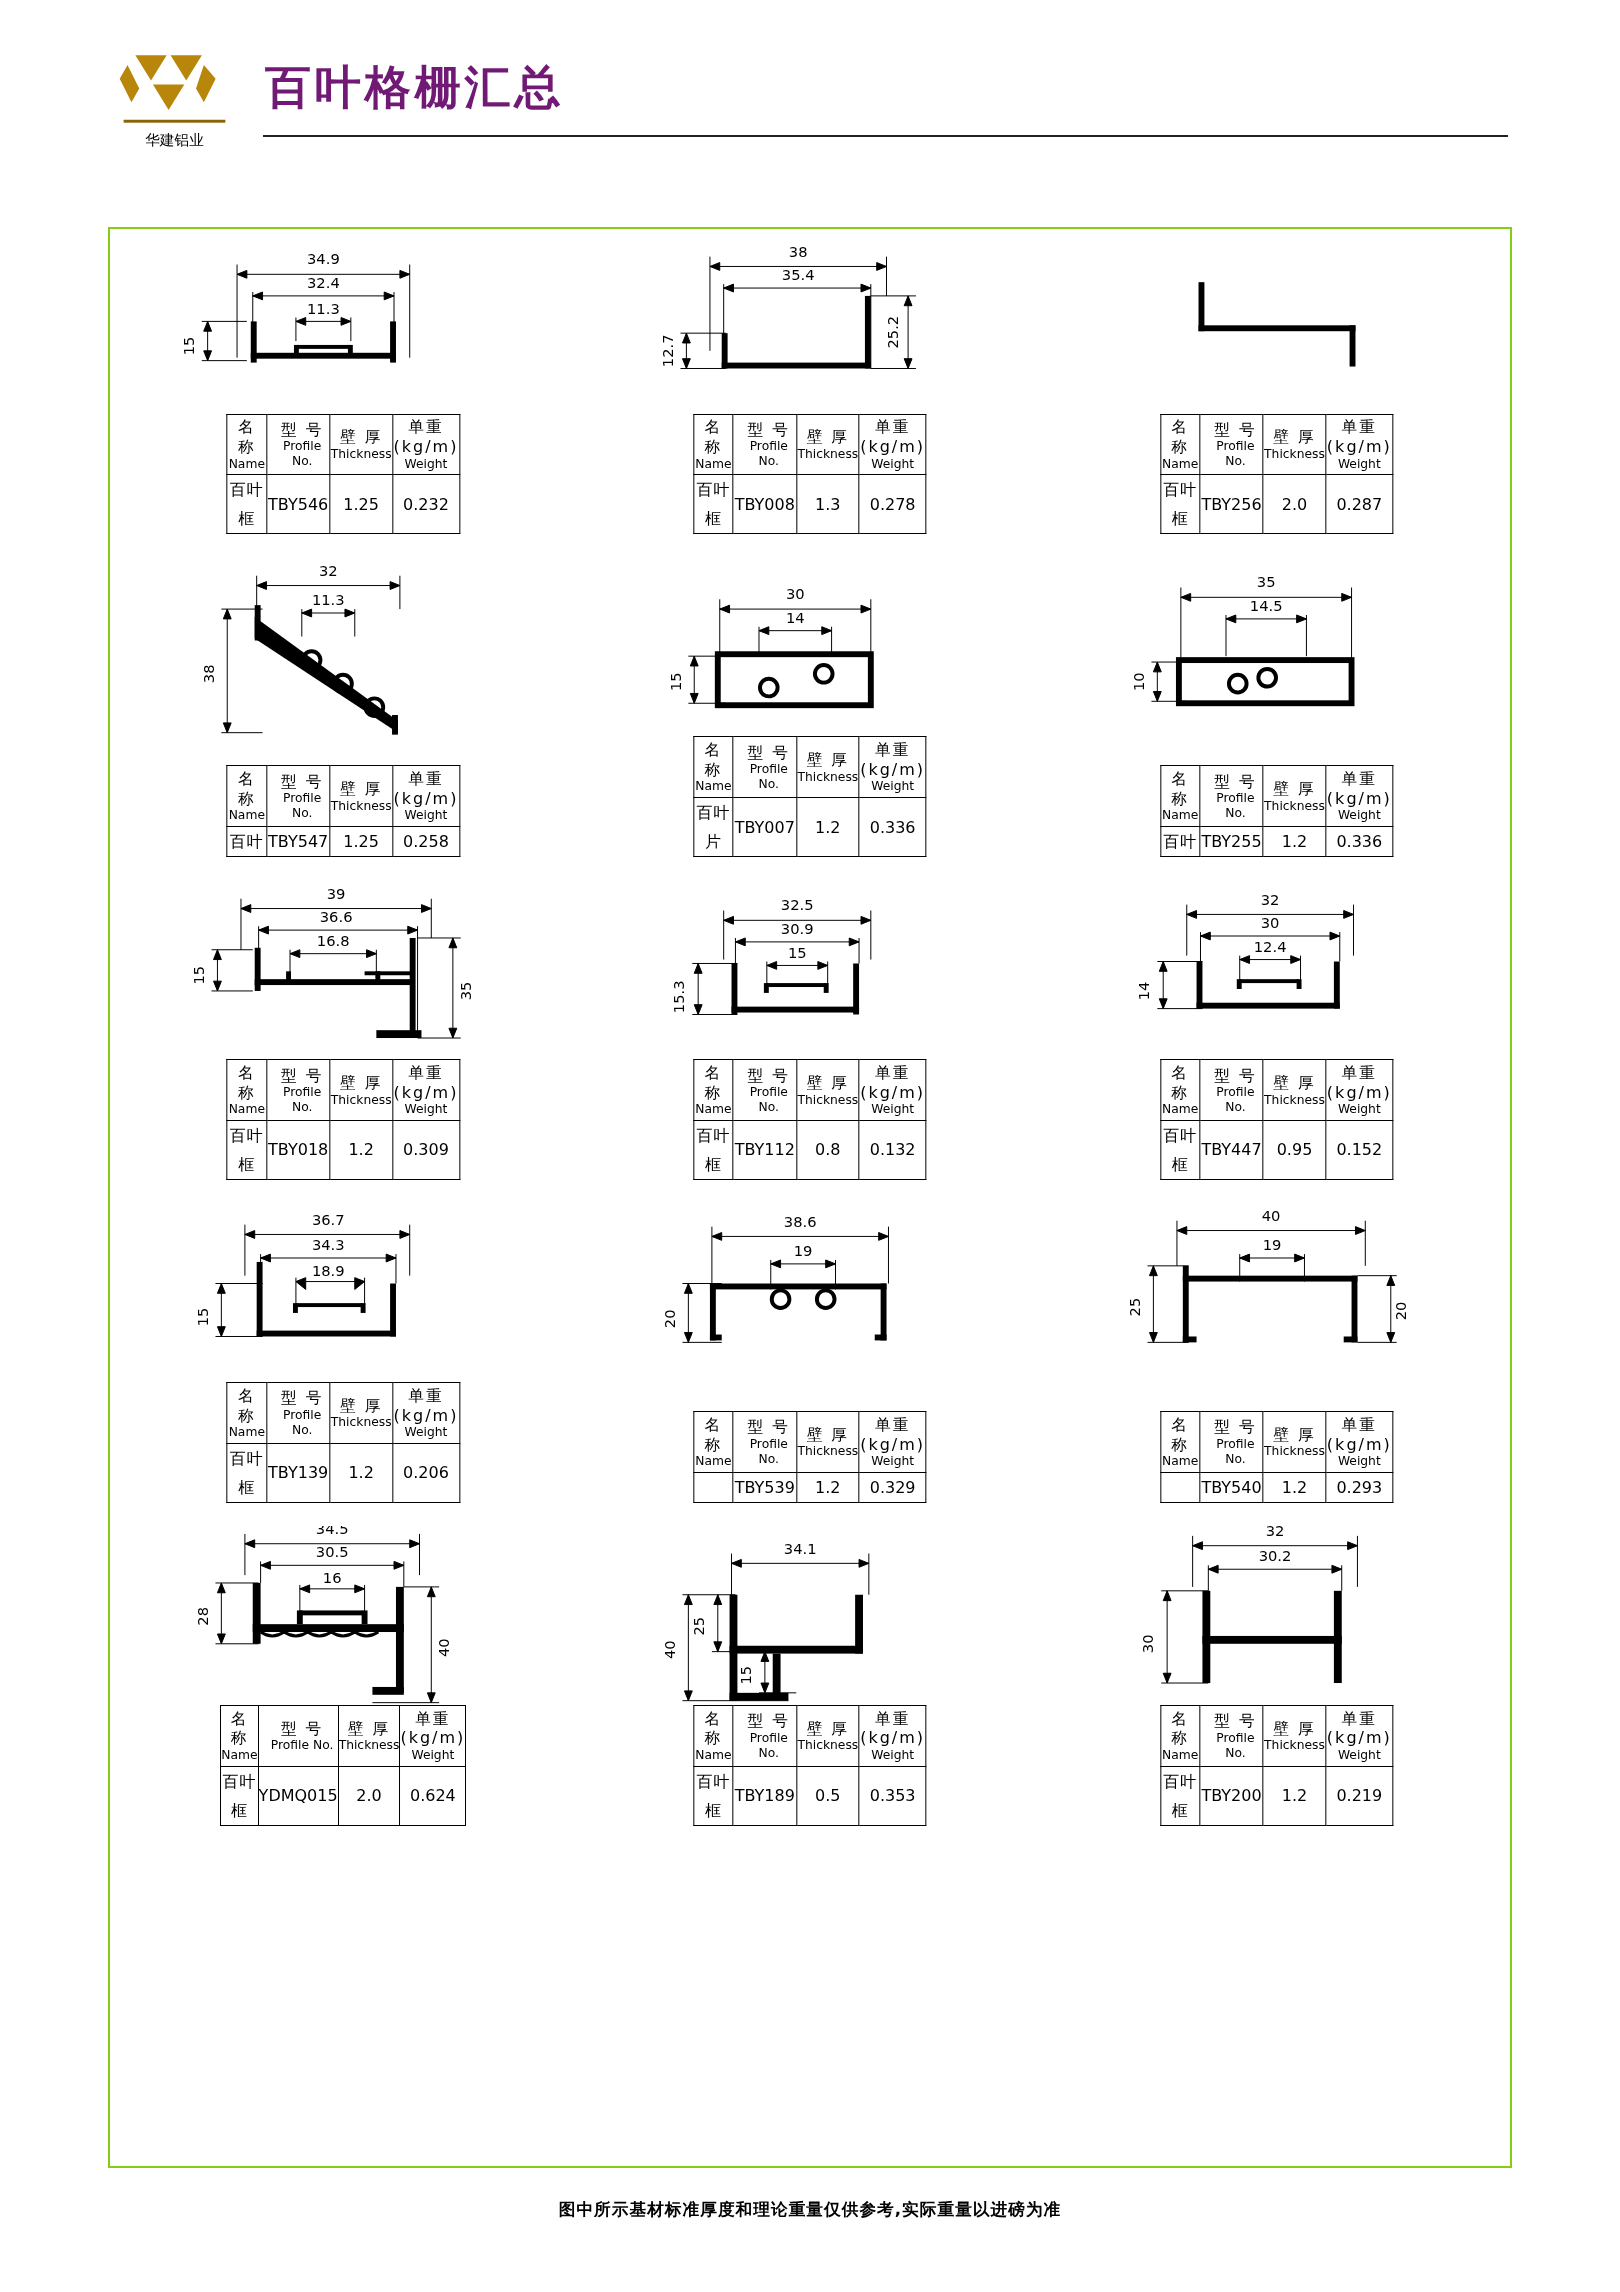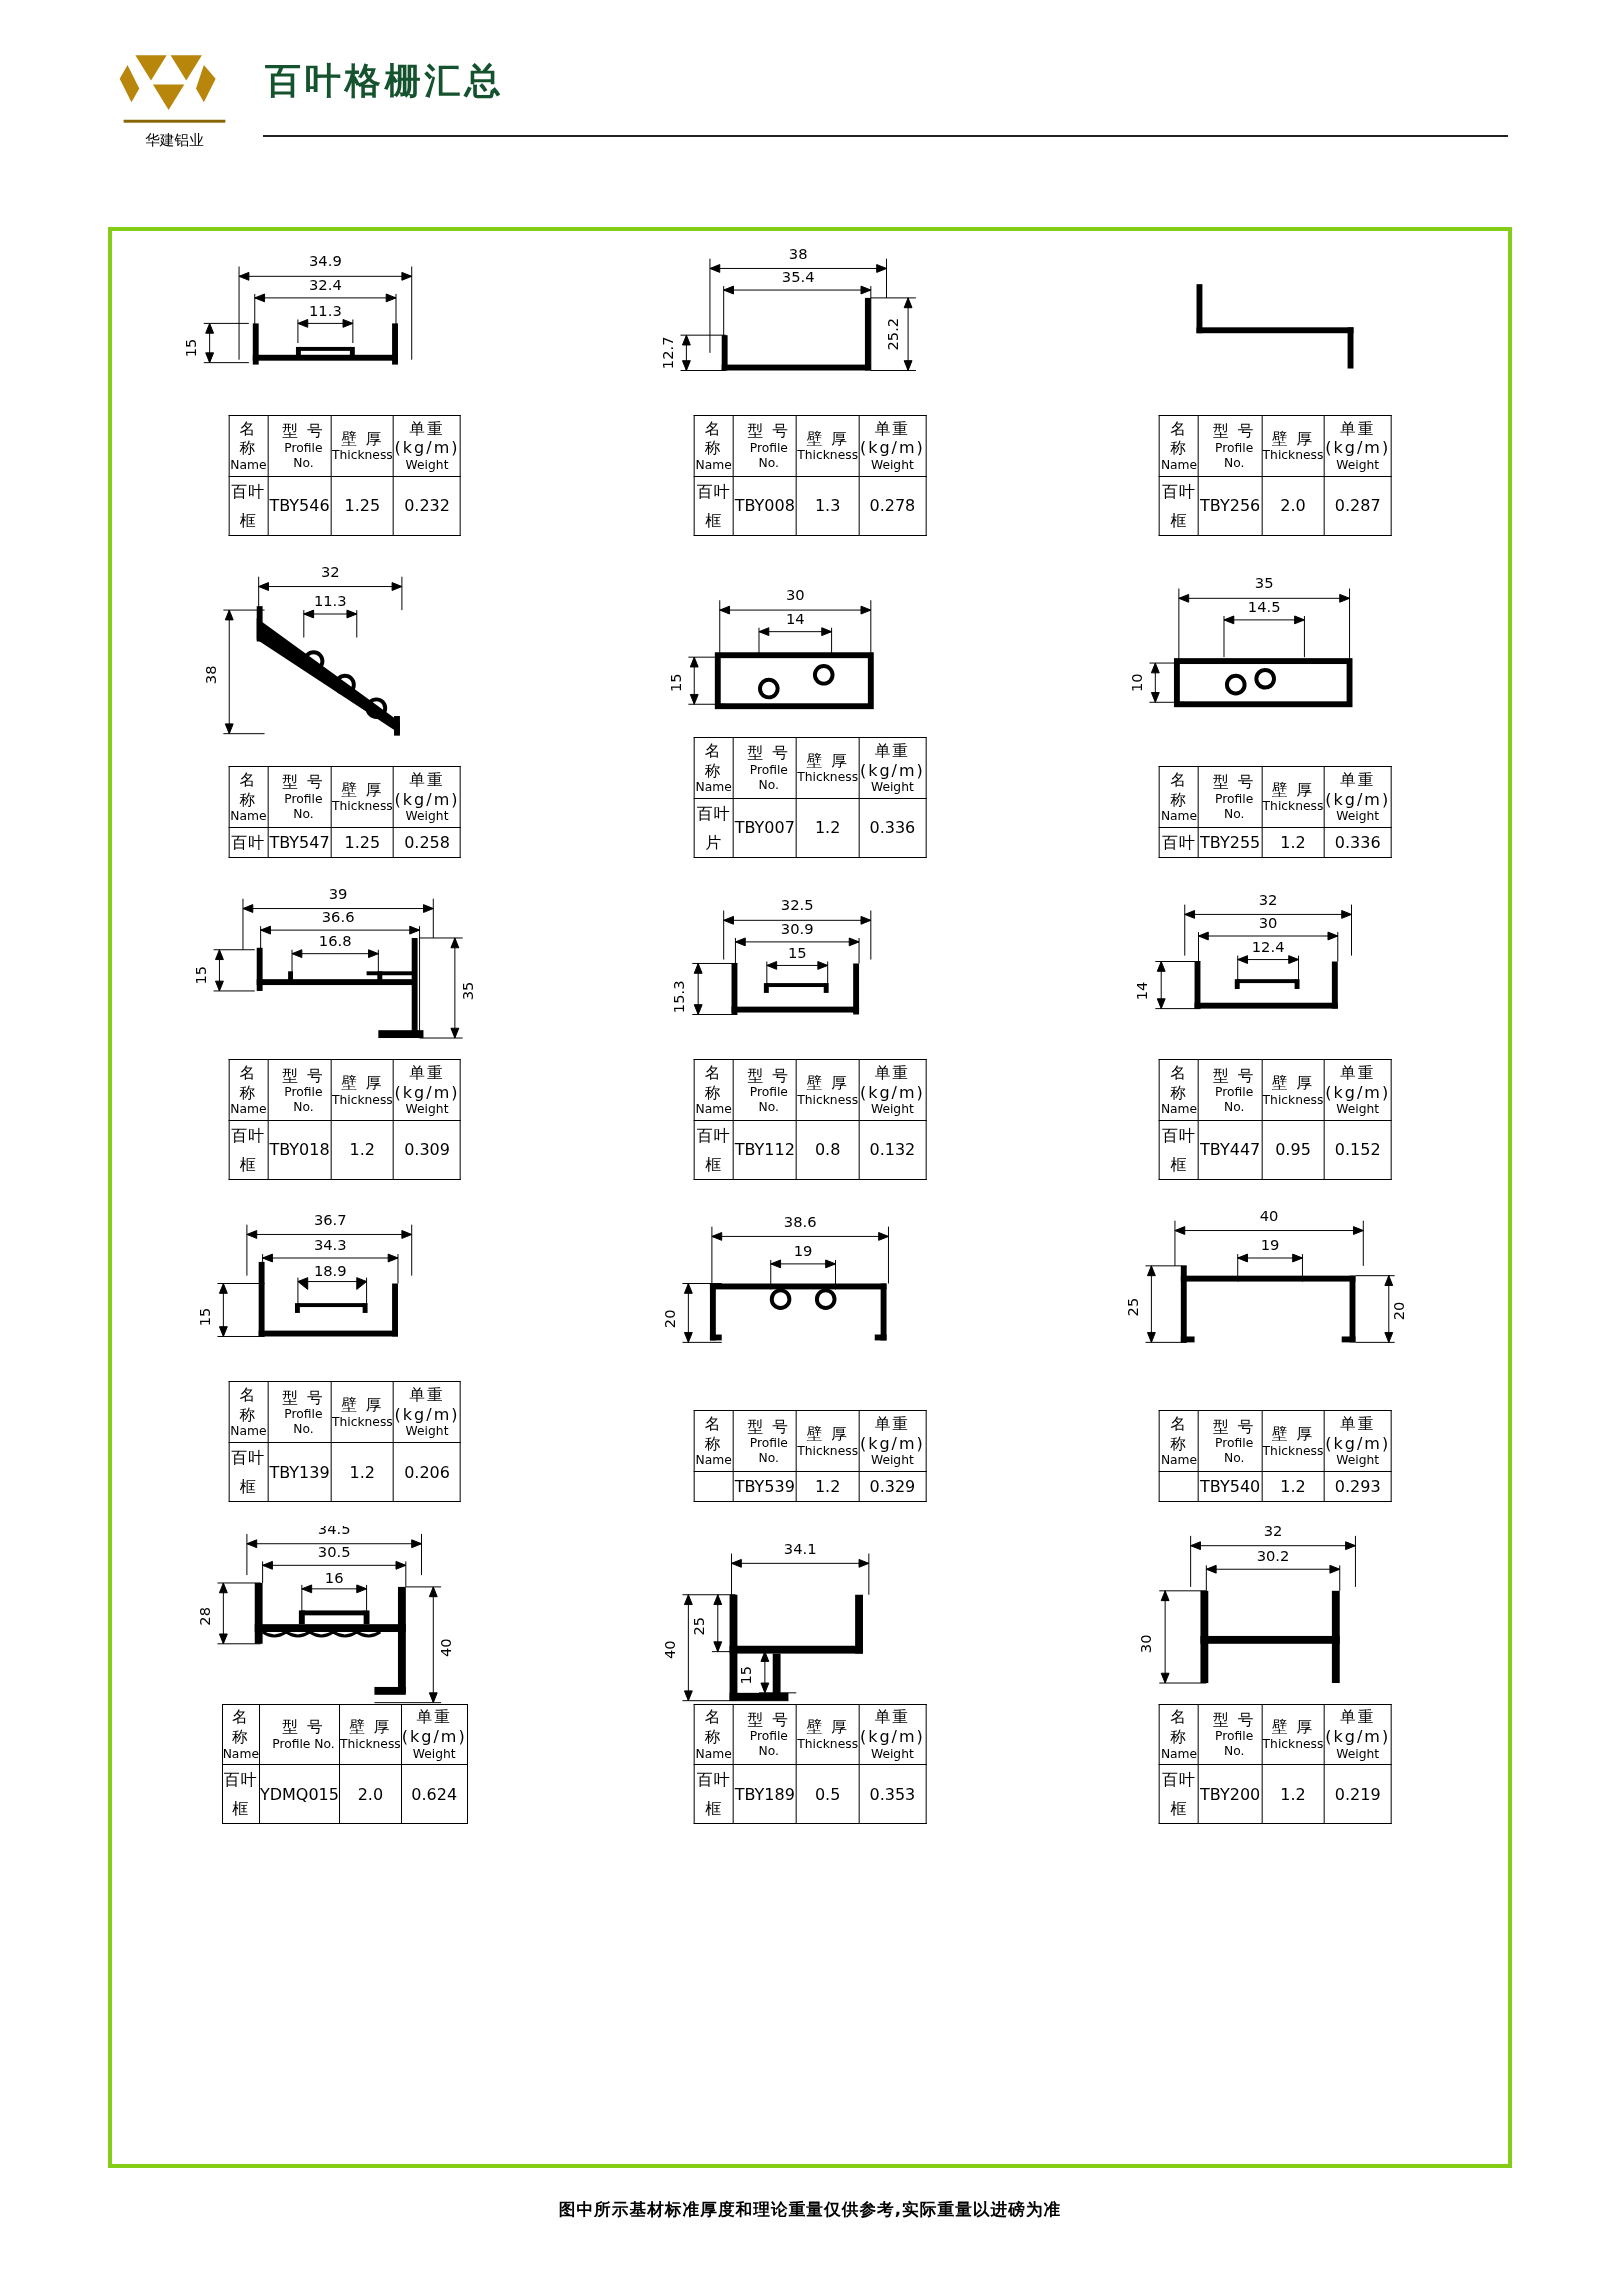--- a/index.html
+++ b/index.html
@@ -35,41 +35,41 @@
     top: 47px;
     width: 137px;
     height: 123px;
   }
   .logo svg { display:block; }
   .title {
     position: absolute;
     left: 265px;
     top: 57px;
     font-family: "DejaVu Sans", sans-serif;
-    font-size: 36px;
+    font-size: 46px;
     font-weight: bold;
     letter-spacing: 3.9px;
-    color: #14532d;
+    color: #701a75;
   }
   .title-rule {
     position: absolute;
     left: 263px;
     top: 135px;
     width: 1245px;
     height: 2px;
     background: #222;
   }
   
   .frame {
     position: absolute;
     left: 108px;
     top: 227px;
     width: 1404px;
     height: 1941px;
-    border: 4px solid #84cc16;
+    border: 2px solid #84cc16;
     box-sizing: border-box;
   }
   
   .grid {
     position: absolute;
     left: 0;
     top: 0;
     width: 100%;
     height: 100%;
     display: grid;

